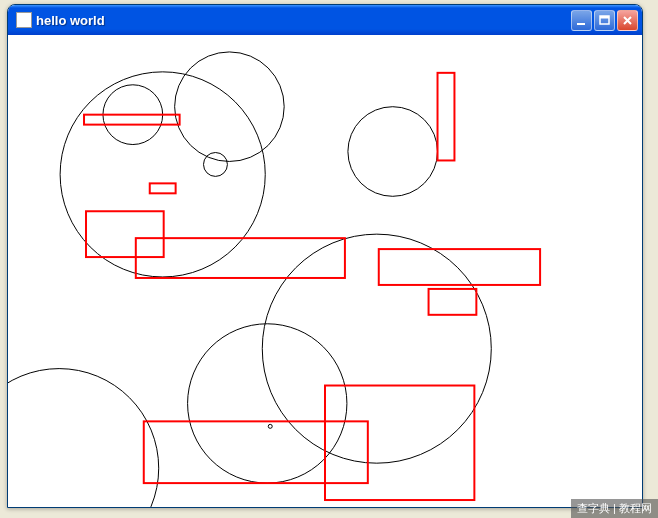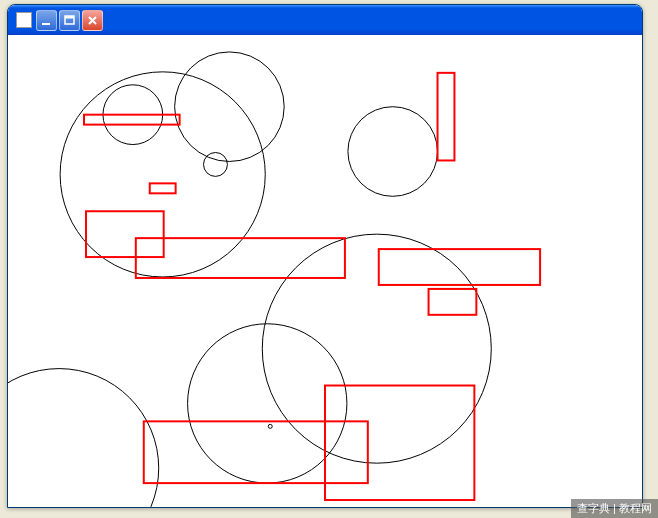--- a/index.html
+++ b/index.html
@@ -94,20 +94,21 @@
       background: rgba(80,80,80,0.6);
       padding: 2px 6px;
     }
   </style>
 </head>
 <body>
 
 <div class="window">
   <div class="titlebar">
     <div class="title-icon"></div>
+    <div class="title-text">hello world</div>
     <div class="window-controls">
       <div class="win-btn min">
         <svg viewBox="0 0 13 13">
             <rect x="2" y="9" width="8" height="2" fill="#fff"></rect>
           </svg>
       </div>
       <div class="win-btn max">
         <svg viewBox="0 0 13 13">
             <rect x="2" y="2" width="9" height="8" fill="none" stroke="#fff" stroke-width="1.5"></rect>
             <rect x="2" y="2" width="9" height="2.5" fill="#fff"></rect>

